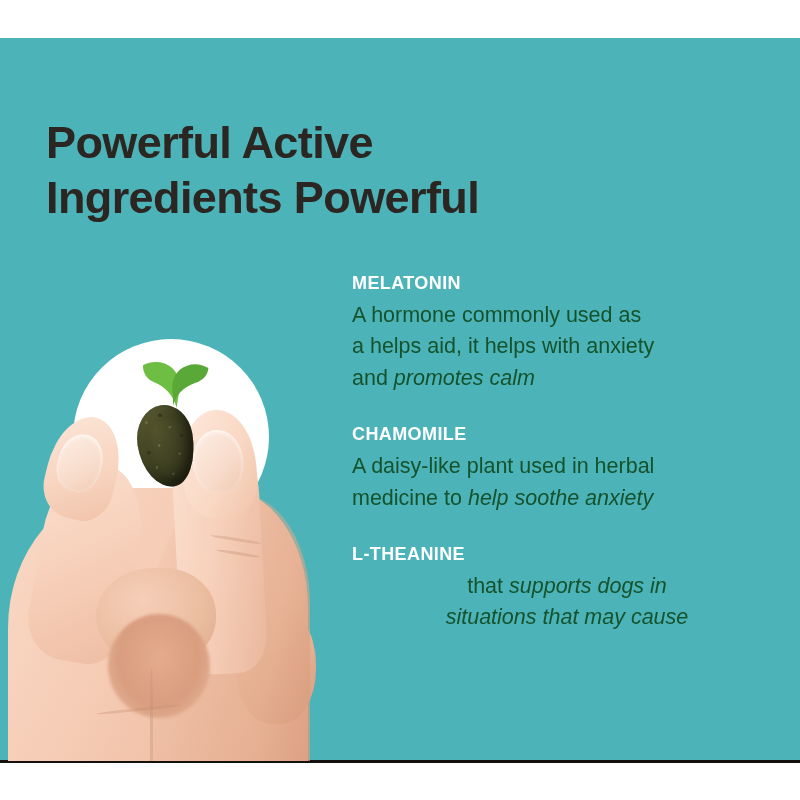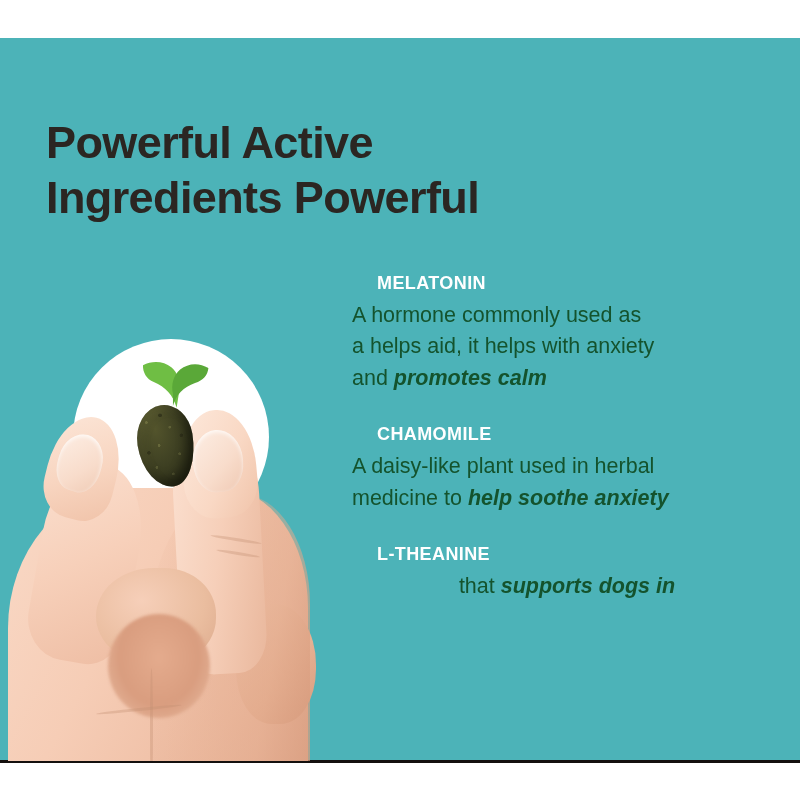--- a/index.html
+++ b/index.html
@@ -215,29 +215,28 @@
     width: 430px;
   }
   .ing-block { margin-bottom: 30px; }
   .ing-block:last-child { margin-bottom: 0; }
   .ing-title {
     color: #ffffff;
     font-size: 18px;
     font-weight: bold;
     letter-spacing: .4px;
     margin-bottom: 6px;
-    margin-left: 25px;
   }
   .ing-body {
     color: #14532d;
     font-size: 21.5px;
     line-height: 1.46;
     font-weight: normal;
   }
-  .ing-body .em { font-weight: bold; font-style: italic; }
+  .ing-body .em { font-weight: normal; font-style: italic; }
   .ing-body .ln { display: block; white-space: pre-wrap; }
   .ing-body .ln.center { text-align: center; }
 </style>
 </head>
 <body>
 
 <div id="page">
 
   <div id="panel">
 
@@ -293,20 +292,21 @@
         <div class="ing-body">
           <span class="ln"><span>A daisy-like plant used in herbal</span></span>
           <span class="ln"><span>medicine to </span><span class="em">help soothe anxiety</span></span>
         </div>
       </div>
 
       <div class="ing-block">
         <div class="ing-title">L-THEANINE</div>
         <div class="ing-body">
           <span class="ln center"><span>that </span><span class="em">supports dogs in</span></span>
+          <span class="ln center"><span class="em">situations that may cause</span></span>
         </div>
       </div>
 
     </div>
   </div>
 
   <div id="panel-baseline"></div>
 </div>
 
 </body></html>

